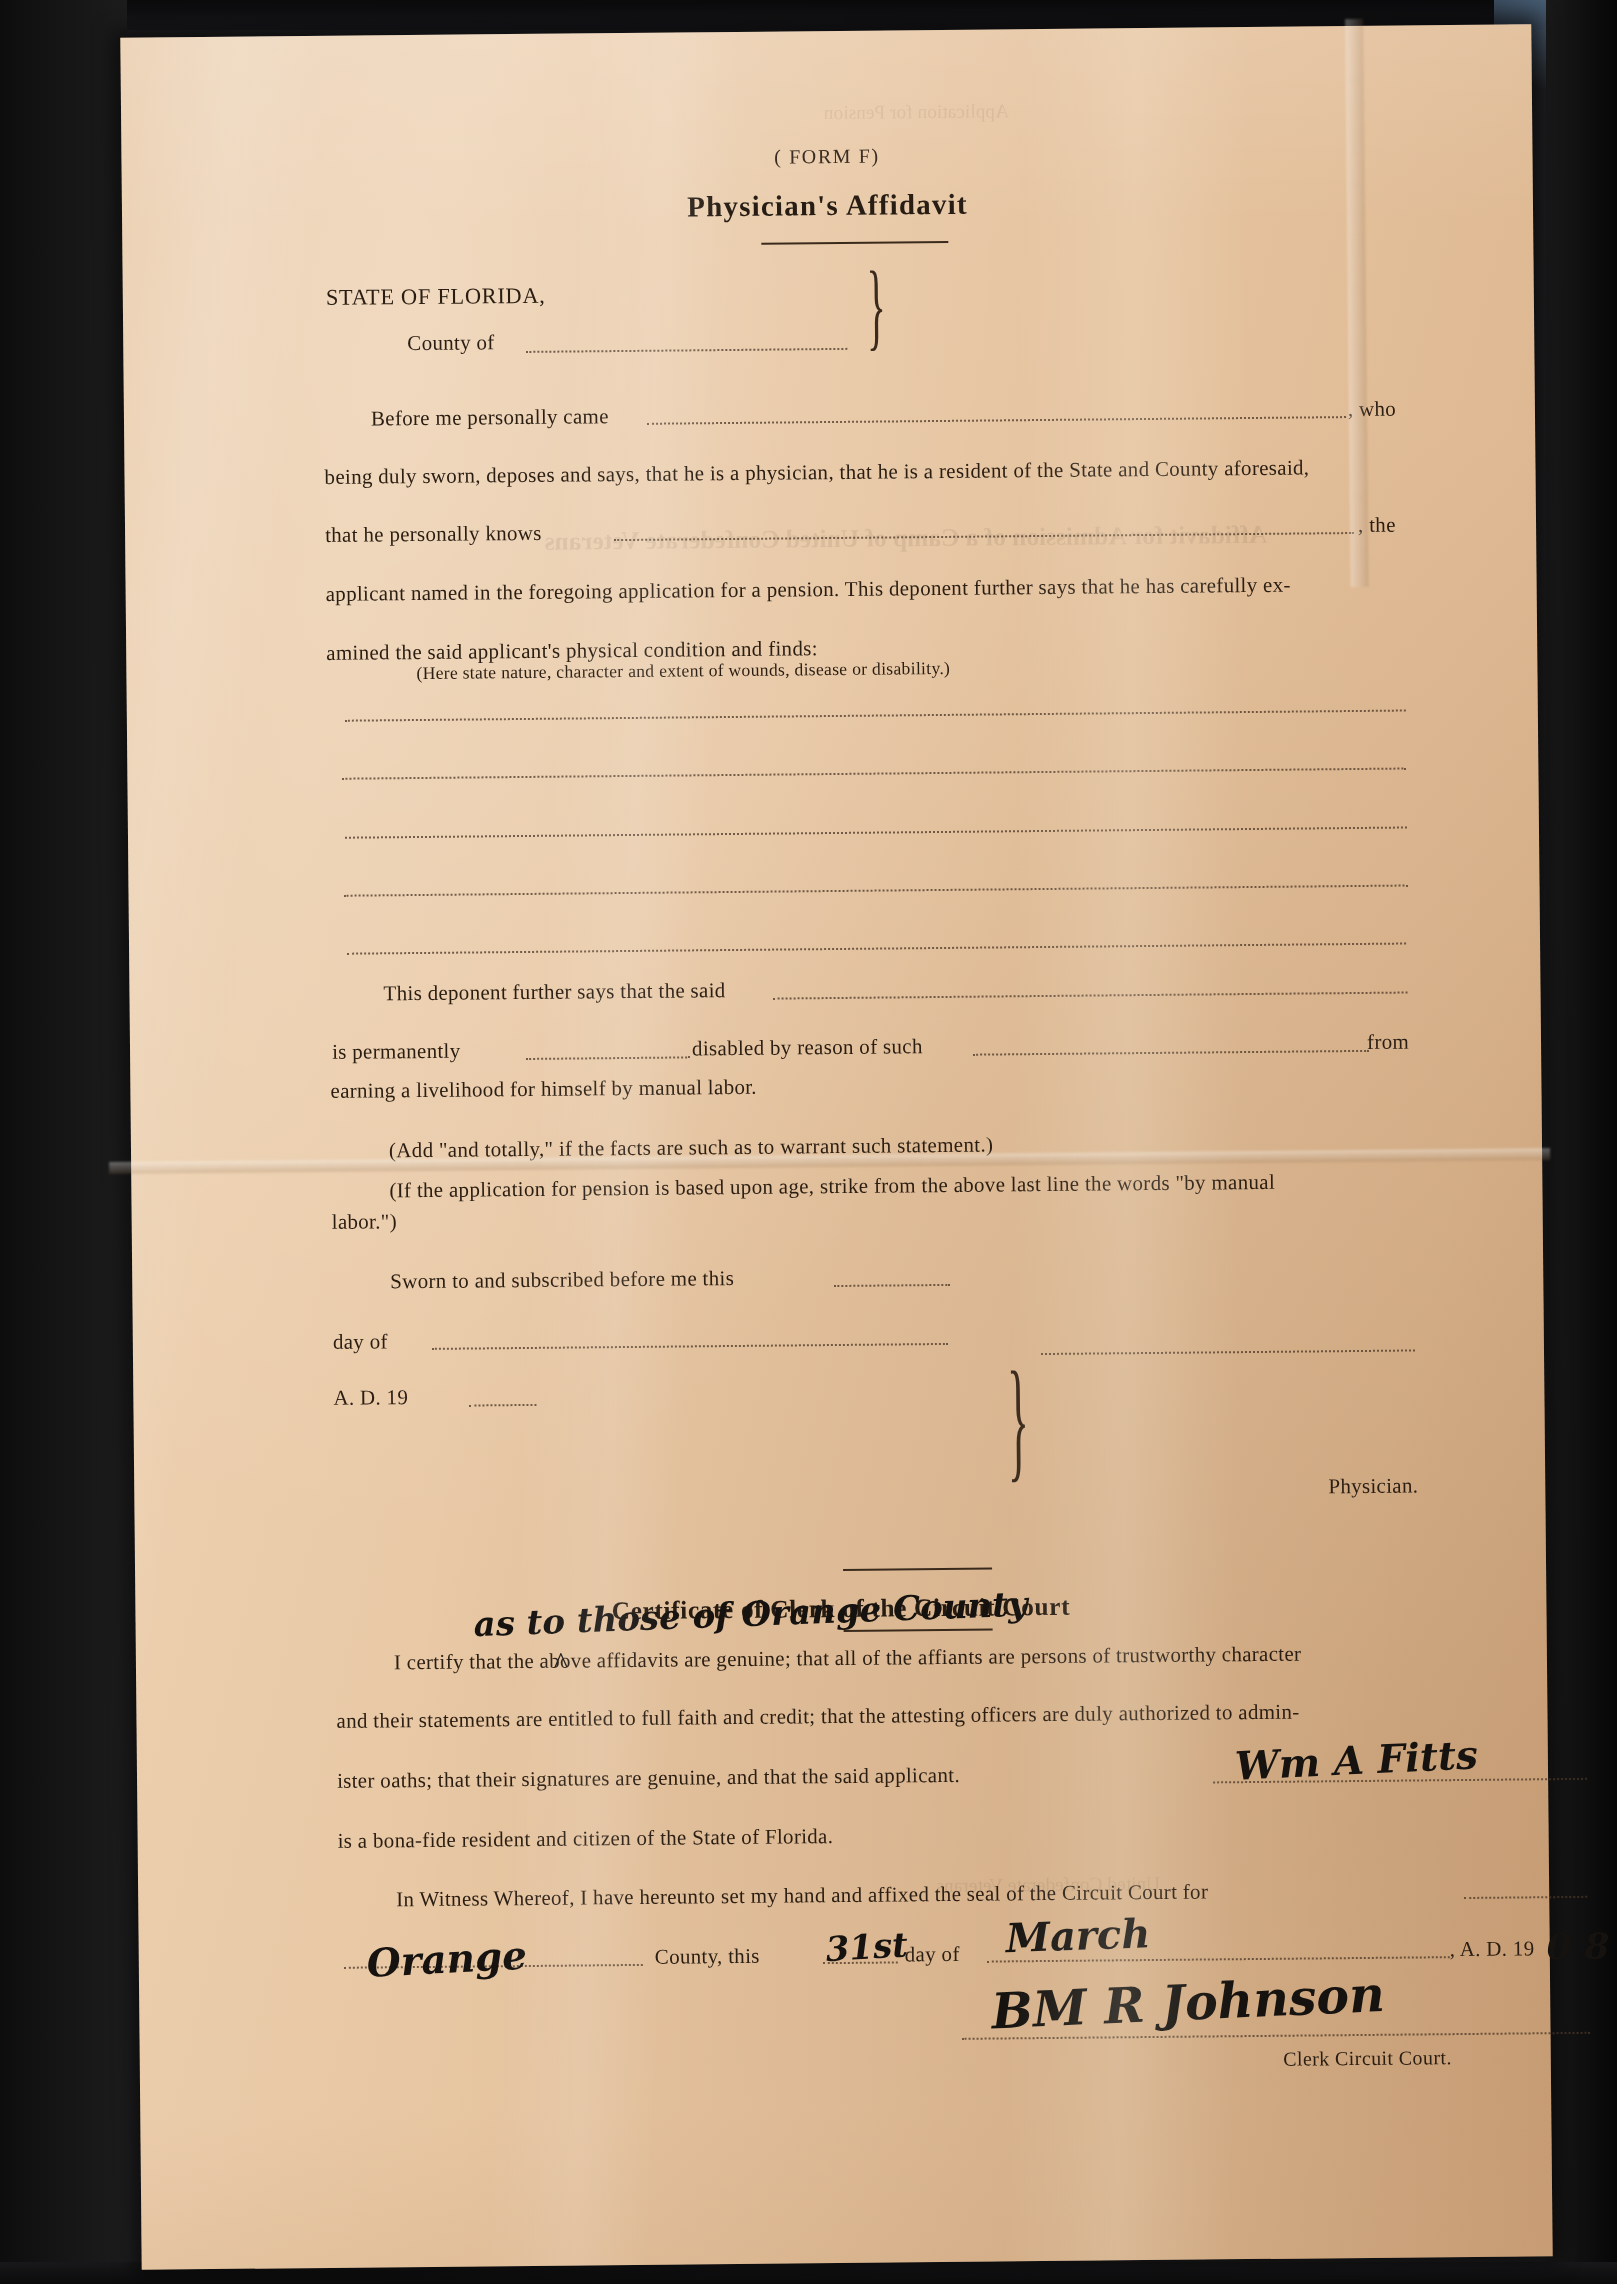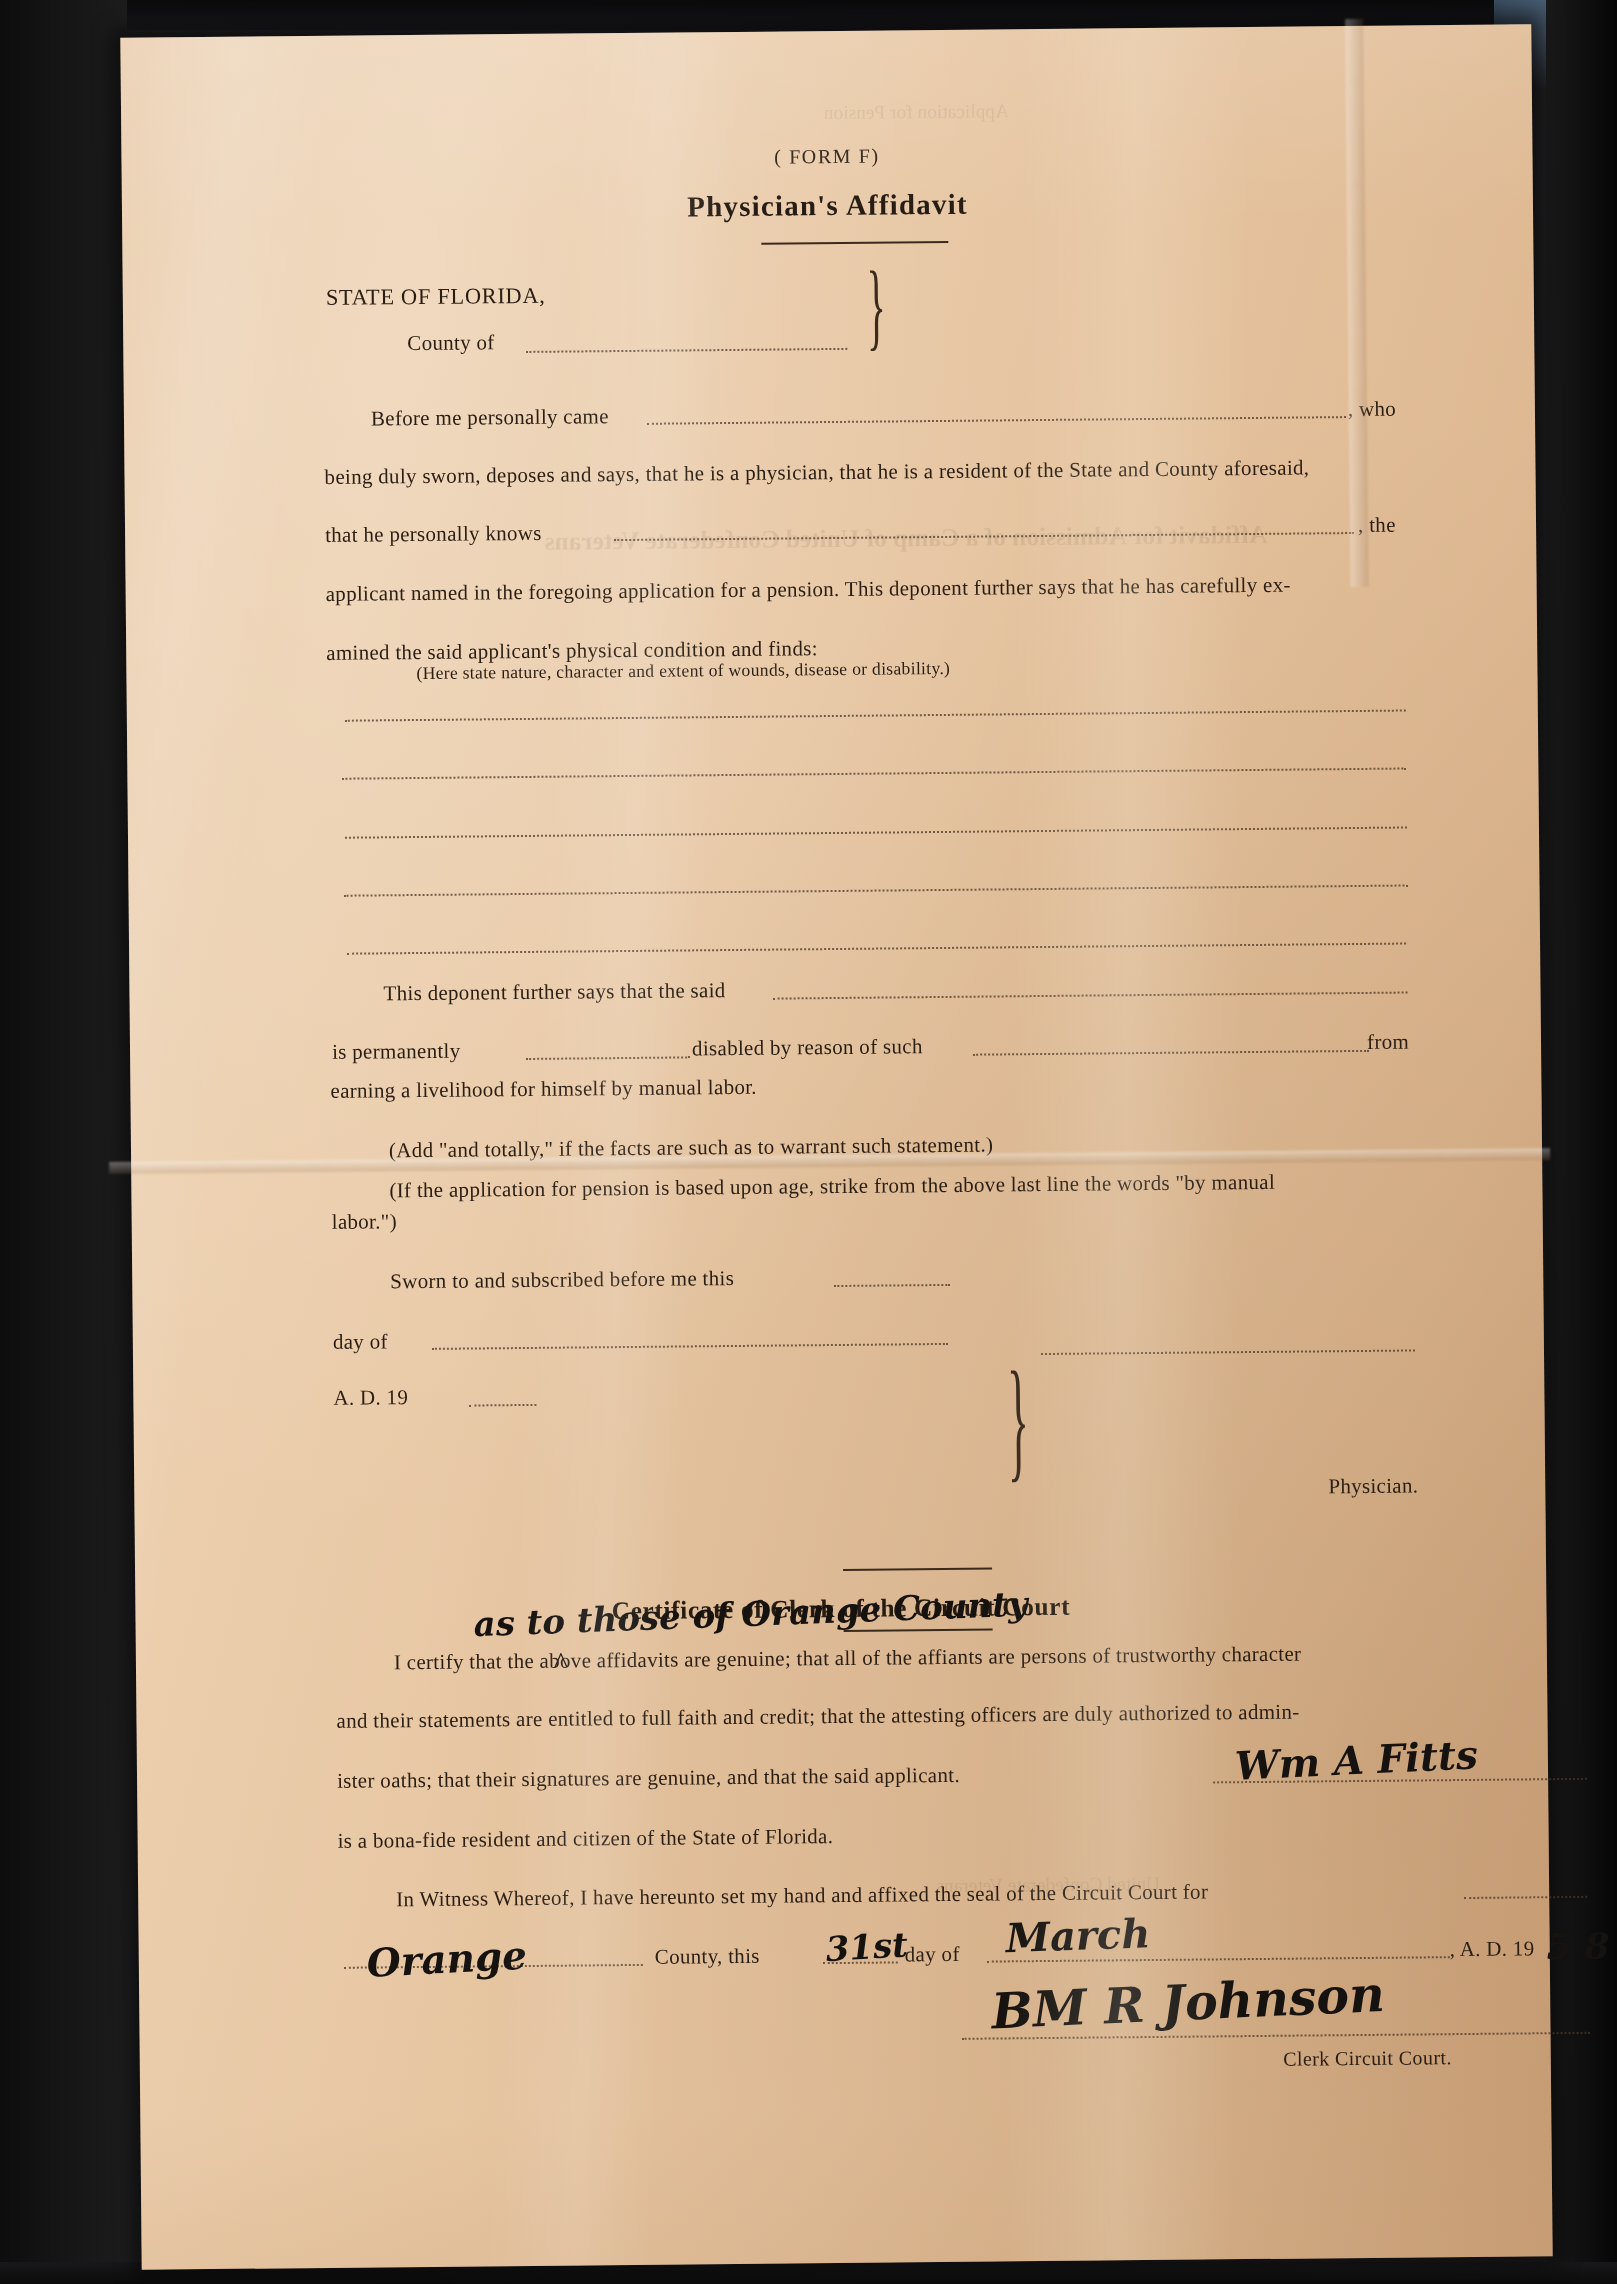--- a/index.html
+++ b/index.html
@@ -324,21 +324,21 @@
     <div class="t clerk-lbl">Clerk Circuit Court.</div>
 
     <div class="hw hw-ink" style="left:338px; top:1562px; font-size:34px; transform:rotate(-1.6deg);">as to those of Orange County</div>
     <div class="caret" style="left:418px; top:1612px; font-size:30px;">^</div>
 
     <div class="hw hw-ink" style="left:1098px; top:1711px; font-size:39px; transform:rotate(-2.2deg);">Wm A Fitts</div>
 
     <div class="hw hw-ink" style="left:228px; top:1901px; font-size:39px; transform:rotate(-2.4deg);">Orange</div>
     <div class="hw hw-ink" style="left:687px; top:1896px; font-size:34px; transform:rotate(-3deg);">31st</div>
     <div class="hw hw-ink" style="left:867px; top:1883px; font-size:40px; transform:rotate(-1.5deg);">March</div>
-    <div class="hw hw-ink" style="left:1408px; top:1901px; font-size:36px;">5 8</div>
+    <div class="hw hw-ink" style="left:1408px; top:1901px; font-size:36px;">0 8</div>
 
     <div class="hw hw-ink" style="left:852px; top:1946px; font-size:49px; transform:rotate(-2deg);">BM R Johnson</div>
 
   </div>
 
   <div class="crease1"></div>
   <div class="crease2"></div>
   <div class="sheen"></div>
 </div>
 

